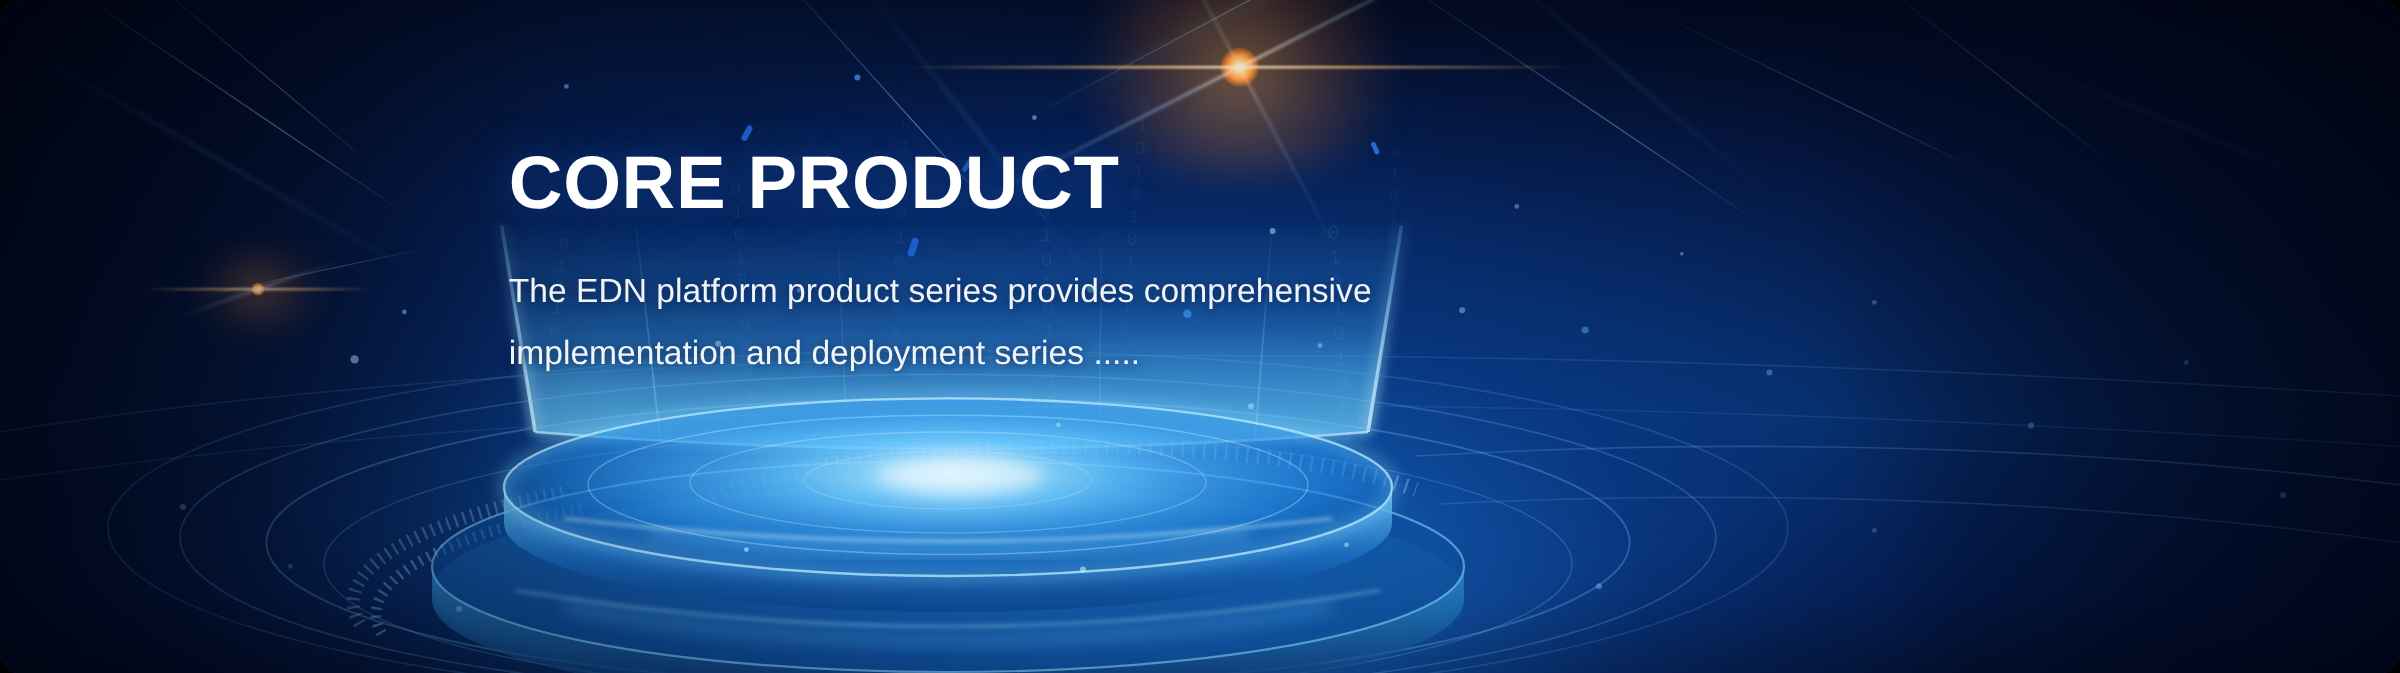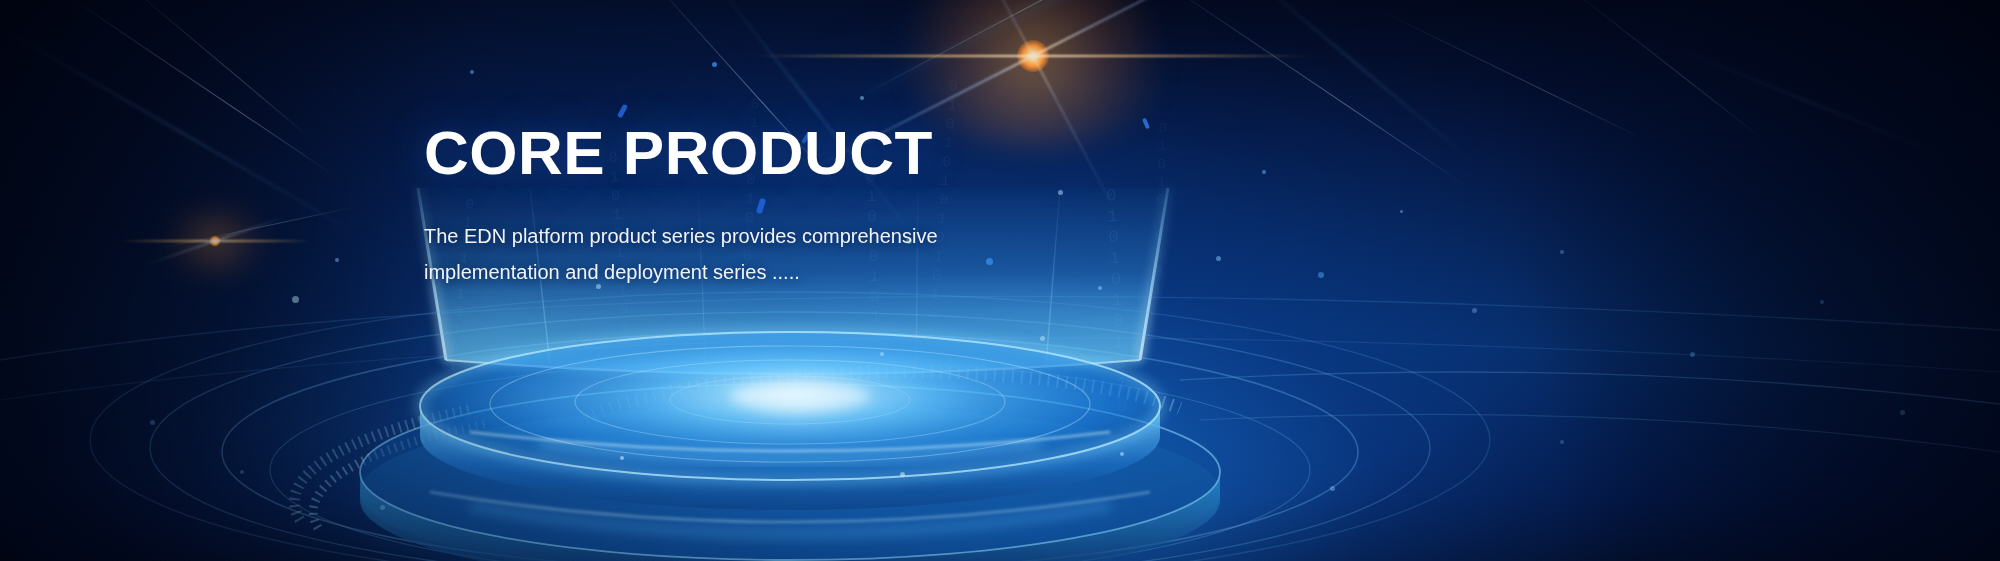--- a/index.html
+++ b/index.html
@@ -3,20 +3,21 @@
 <meta charset="utf-8">
 <style>
   html,body{margin:0;padding:0;background:#000;}
   body{font-family:"Liberation Sans",sans-serif;}
 
   .banner{
     position:relative;
     width:2000px;height:561px;
     overflow:hidden;
     background:#701a75;
+    border-radius:17px;
   }
 
   
   .bg-base{
     position:absolute;inset:0;
     background:
       radial-gradient(ellipse 900px 520px at 50% 86%, rgba(25,120,220,0.55) 0%, rgba(12,64,150,0.30) 42%, rgba(4,18,55,0.0) 72%),
       radial-gradient(ellipse 1500px 700px at 52% 72%, rgba(10,70,160,0.55) 0%, rgba(5,28,80,0.25) 55%, rgba(2,10,35,0) 80%),
       radial-gradient(ellipse 1200px 500px at 20% 30%, rgba(8,44,110,0.55) 0%, rgba(3,14,45,0) 70%),
       linear-gradient(180deg,#020617 0%, #04143c 26%, #062b62 62%, #03174a 88%, #020b24 100%);
@@ -109,21 +110,21 @@
     font-size:62px;
     line-height:1.0;
     letter-spacing:0.5px;
     color:#ffffff;
     text-shadow:0 2px 18px rgba(10,40,100,0.85), 0 0 40px rgba(60,140,255,0.35);
   }
   .subtitle{
     margin:34px 0 0 0;
     font-family:"Liberation Sans",sans-serif;
     font-weight:normal;
-    font-size:20px;
+    font-size:28px;
     line-height:1.82;
     color:rgba(255,255,255,0.94);
     text-shadow:0 1px 10px rgba(5,25,70,0.9);
   }
   .subtitle .ln{display:block;}
 </style>
 </head>
 <body>
 
 <div class="banner">

